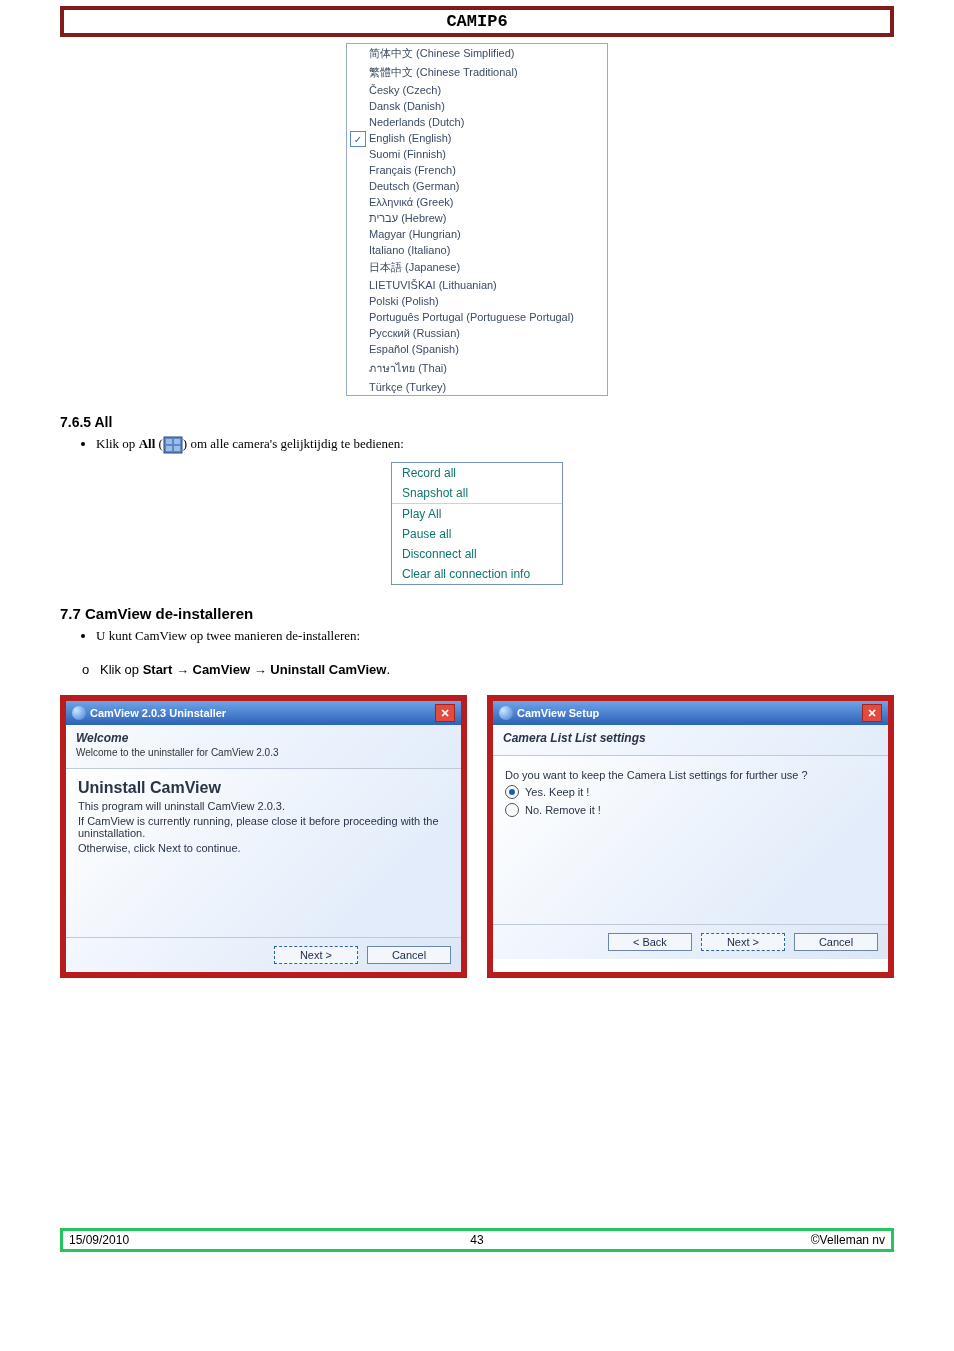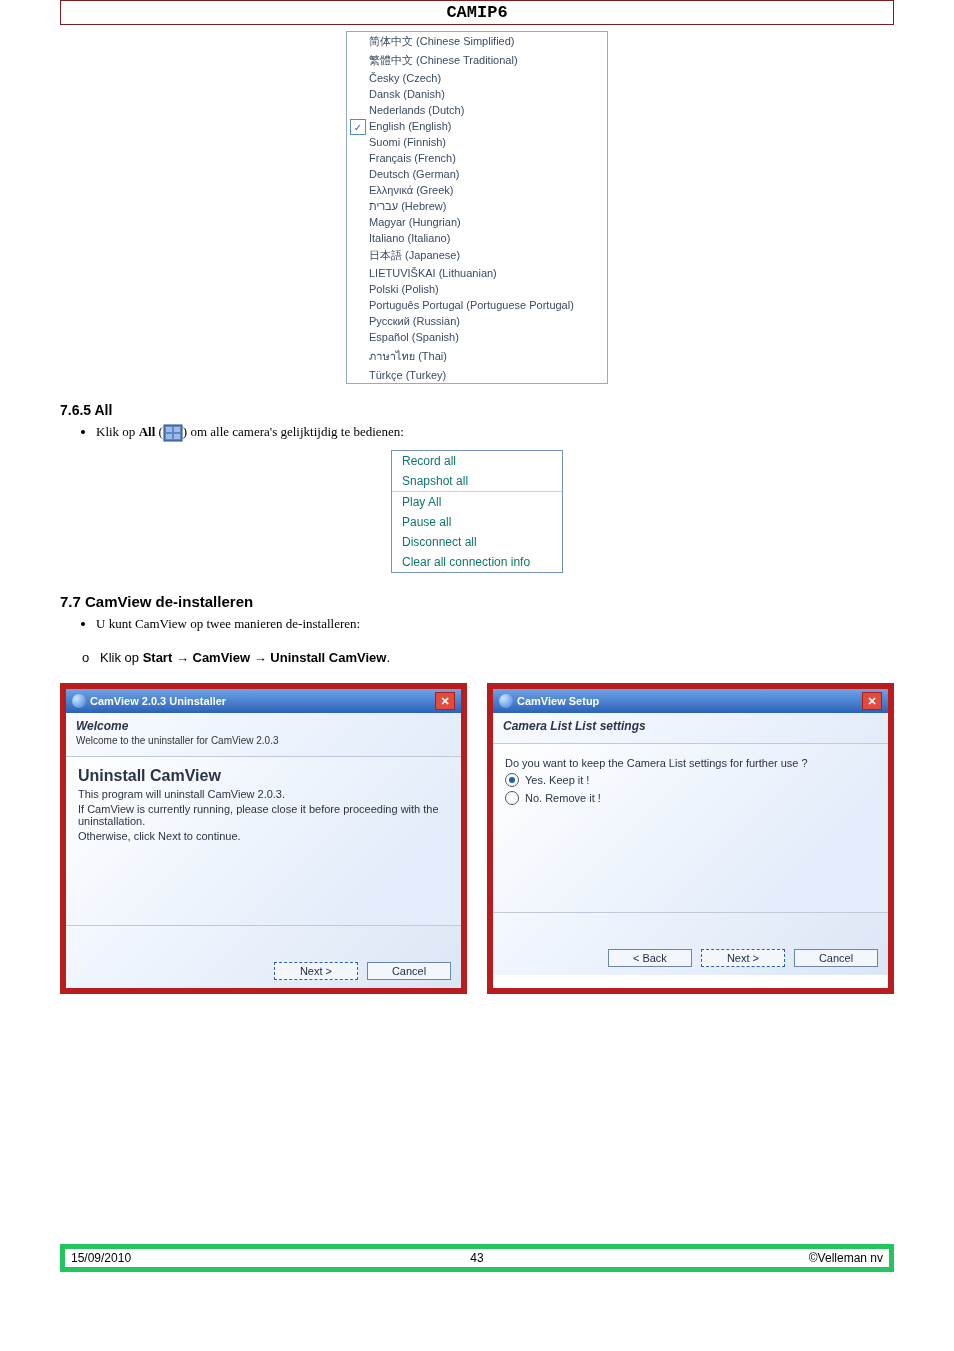--- a/index.html
+++ b/index.html
@@ -5,21 +5,21 @@
   body {
     margin: 0;
     padding: 0;
     font-family: Verdana, Arial, sans-serif;
     font-size: 12px;
     background: #fff;
     color: #000;
     width: 954px;
   }
   .page-wrap { padding: 0 60px; }
-  .title-bar { border: 1px solid #7f1d1d; text-align: center; font-weight: bold; font-size: 17px; padding: 2px 0; font-family: "Courier New", monospace; }
+  .title-bar { border: 4px solid #7f1d1d; text-align: center; font-weight: bold; font-size: 17px; padding: 2px 0; font-family: "Courier New", monospace; margin-top: 6px; }
   .lang-box {
     width: 260px;
     margin: 6px auto 0 auto;
     background: #fff;
     border: 1px solid #96a9c5;
     font-size: 11px;
     color: #3b4b63;
     position: relative;
   }
   .lang-row { padding: 2px 4px 2px 22px; position: relative; }
@@ -45,22 +45,22 @@
   .dlg-head .hw { font-weight: bold; font-style: italic; font-size: 12px; color: #2a3447; }
   .dlg-head .hsub { font-size: 10px; color: #333; margin-top: 2px; }
   .dlg-body { padding: 10px 12px 8px 12px; background: linear-gradient(135deg,#ffffff 0%,#e2ecfa 80%); min-height: 150px; color: #2a3447; }
   .dlg-body h3 { margin: 0 0 3px 0; font-size: 16px; font-weight: bold; color: #2a3447; }
   .dlg-body p { margin: 3px 0; font-size: 11px; color: #2a3447; }
   .radio-line { display: flex; align-items: center; gap: 6px; margin: 4px 0; }
   .radio { width: 12px; height: 12px; border: 1px solid #555; border-radius: 50%; display: flex; align-items: center; justify-content: center; }
   .radio.sel::after { content: ""; width: 6px; height: 6px; background: #1a5fb4; border-radius: 50%; }
   .dlg-foot { padding: 8px 10px; text-align: right; background: linear-gradient(135deg,#f4f8ff 0%,#dbe6f5 100%); border-top: 1px solid #bfc9d7; }
   .btn { display: inline-block; min-width: 66px; padding: 2px 8px; border: 1px solid #6a86ab; background: #f3f6fb; font-size: 11px; text-align: center; margin-left: 6px; color: #1a2b4a; }
-  .btn.default { border: 1px dashed #2b62b7; margin-top: 28px; }
-  .footer-bar { border: 5px solid #22c55e; margin: 250px 60px 0 60px; padding: 2px 6px; display: flex; font-size: 12px; }
+  .btn.default { border: 1px dashed #2b62b7; }
+  .footer-bar { border: 3px solid #22c55e; margin: 250px 60px 0 60px; padding: 2px 6px; display: flex; font-size: 12px; }
   .footer-date { flex: 0 0 150px; }
   .footer-page { flex: 1; text-align: center; }
   .footer-copy { flex: 0 0 150px; text-align: right; }
   .globe { width: 14px; height: 14px; display: inline-block; background: radial-gradient(circle at 30% 30%, #cde7ff, #3a7bd6); border-radius: 50%; margin-right: 4px; vertical-align: middle; }
 </style>
 </head>
 <body>
 
 <div class="page-wrap">
   <div class="title-bar">CAMIP6</div>

